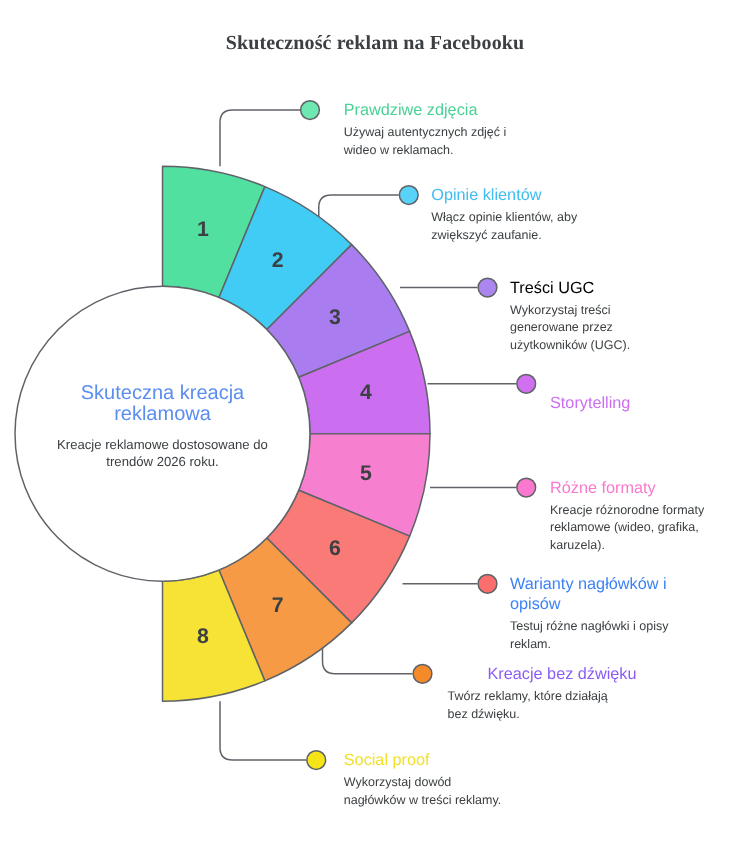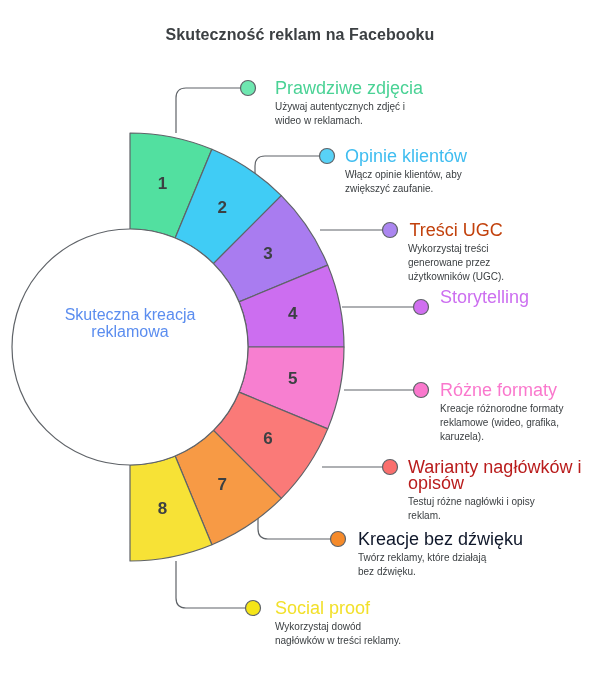--- a/index.html
+++ b/index.html
@@ -22,20 +22,21 @@
   #chart-title {
     position: absolute;
     top: 26px;
     left: 0;
     width: 600px;
     text-align: center;
     font-size: 16px;
     font-weight: bold;
     color: #3c4043;
     letter-spacing: 0.1px;
+    font-family: Liberation Serif, serif;
   }
   #donut-svg {
     position: absolute;
     top: 0;
     left: 0;
   }
   .seg-num {
     font-family: "Liberation Sans", sans-serif;
     font-size: 17px;
     font-weight: bold;
@@ -58,21 +59,21 @@
   #center-sub {
     margin-top: 9px;
     font-size: 10.5px;
     color: #3c4043;
     line-height: 14px;
   }
   .callout {
     position: absolute;
   }
   .callout-title {
-    font-size: 18px;
+    font-size: 13px;
     line-height: 16px;
     white-space: pre-line;
   }
   .callout-desc {
     margin-top: 4px;
     font-size: 10px;
     line-height: 14px;
     color: #3c4043;
     white-space: pre-line;
   }
@@ -125,56 +126,57 @@
         <circle cx="421" cy="307" r="7.5" fill="#d06ff0" stroke="#5f6368" stroke-width="1.2"></circle>
         <circle cx="421" cy="390" r="7.5" fill="#fa78cd" stroke="#5f6368" stroke-width="1.2"></circle>
         <circle cx="390" cy="467" r="7.5" fill="#fa6f6d" stroke="#5f6368" stroke-width="1.2"></circle>
         <circle cx="338" cy="539" r="7.5" fill="#f58a2a" stroke="#5f6368" stroke-width="1.2"></circle>
         <circle cx="253" cy="608" r="7.5" fill="#f5e518" stroke="#5f6368" stroke-width="1.2"></circle>
       </g>
   </svg>
 
   <div id="center-block">
     <div id="center-title">Skuteczna kreacja reklamowa</div>
+    <div id="center-sub">Kreacje reklamowe dostosowane do trendów 2026 roku.</div>
   </div>
 
   <div id="callouts-layer">
       <div class="callout" style="left: 275px; top: 80px;">
         <div class="callout-title" style="color: rgb(74, 210, 149);">Prawdziwe zdjęcia</div>
         <div class="callout-desc">Używaj autentycznych zdjęć i
 wideo w reklamach.</div>
       </div>
       <div class="callout" style="left: 345px; top: 148px;">
         <div class="callout-title" style="color: rgb(63, 189, 240);">Opinie klientów</div>
         <div class="callout-desc">Włącz opinie klientów, aby
 zwiększyć zaufanie.</div>
       </div>
       <div class="callout" style="left: 408px; top: 222px;">
-        <div class="callout-title" style="color: #c2410c; text-align: center;">Treści UGC</div>
+        <div class="callout-title" style="color: #000000;">Treści UGC</div>
         <div class="callout-desc">Wykorzystaj treści
 generowane przez
 użytkowników (UGC).</div>
       </div>
-      <div class="callout" style="left: 440px; top: 289px;">
+      <div class="callout" style="left: 440px; top: 314px;">
         <div class="callout-title" style="color: rgb(204, 110, 240);">Storytelling</div>
       </div>
       <div class="callout" style="left: 440px; top: 382px;">
         <div class="callout-title" style="color: rgb(250, 120, 205);">Różne formaty</div>
         <div class="callout-desc">Kreacje różnorodne formaty
 reklamowe (wideo, grafika,
 karuzela).</div>
       </div>
       <div class="callout" style="left: 408px; top: 459px;">
-        <div class="callout-title" style="color: #b91c1c;">Warianty nagłówków i
+        <div class="callout-title" style="color: #3b82f6;">Warianty nagłówków i
 opisów</div>
         <div class="callout-desc">Testuj różne nagłówki i opisy
 reklam.</div>
       </div>
       <div class="callout" style="left: 358px; top: 531px;">
-        <div class="callout-title" style="color: #0f172a;">Kreacje bez dźwięku</div>
+        <div class="callout-title" style="color: #8b5cf6; margin-left: 32px;">Kreacje bez dźwięku</div>
         <div class="callout-desc">Twórz reklamy, które działają
 bez dźwięku.</div>
       </div>
       <div class="callout" style="left: 275px; top: 600px;">
         <div class="callout-title" style="color: rgb(242, 224, 42);">Social proof</div>
         <div class="callout-desc">Wykorzystaj dowód
 nagłówków w treści reklamy.</div>
       </div>
     </div>
 

